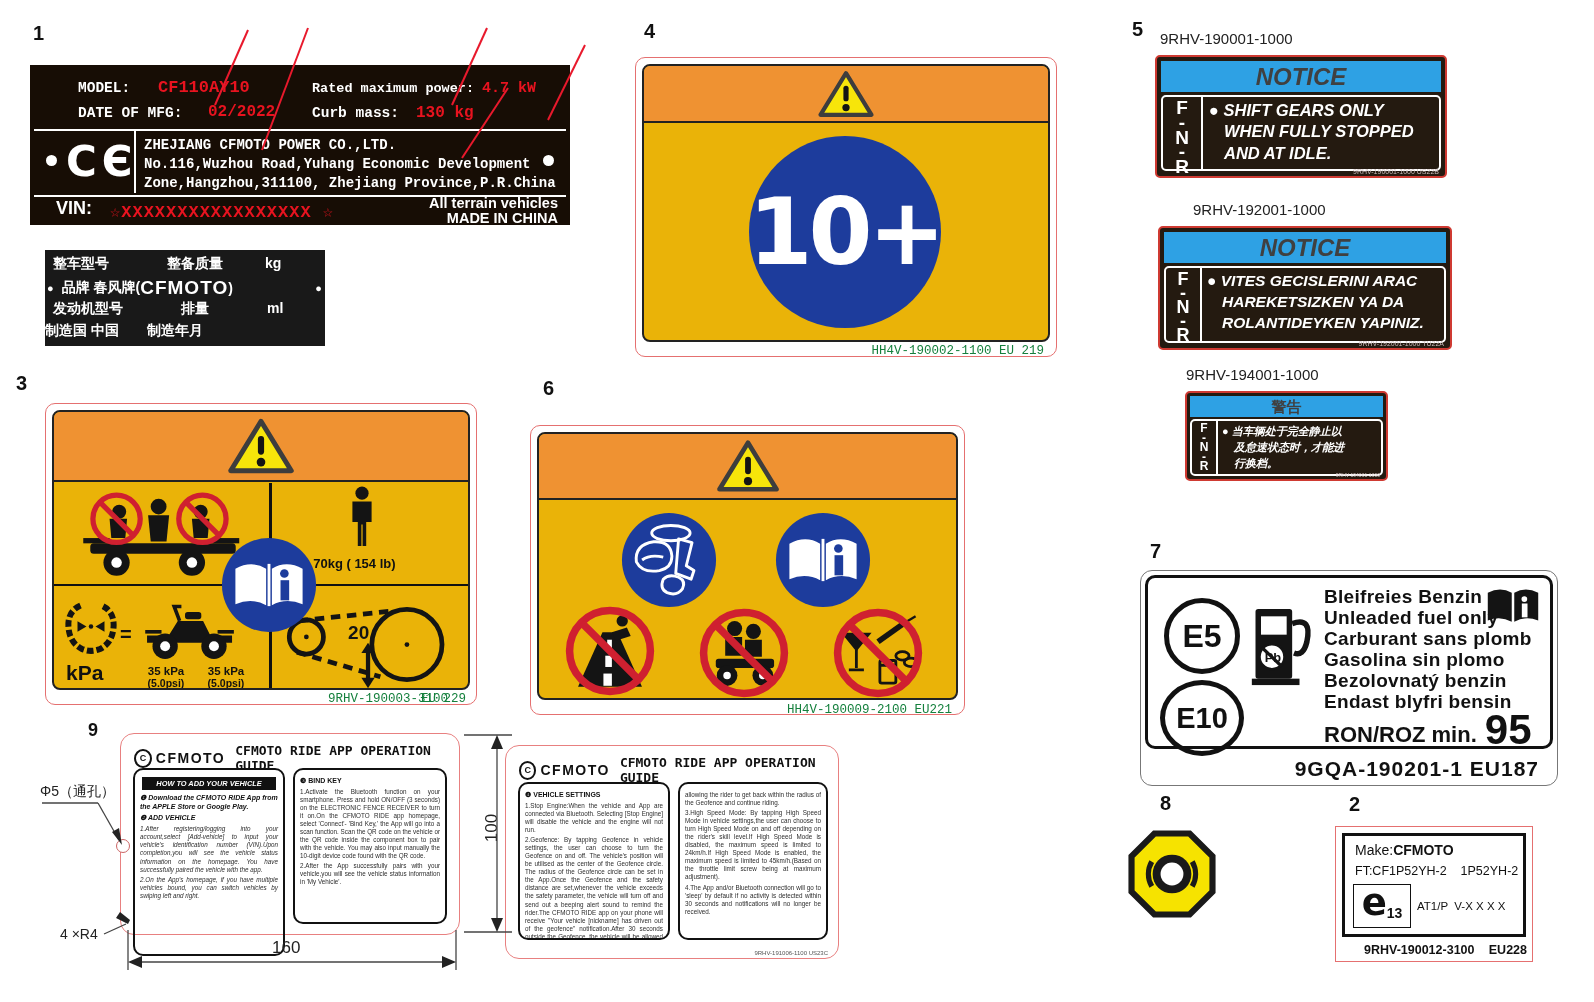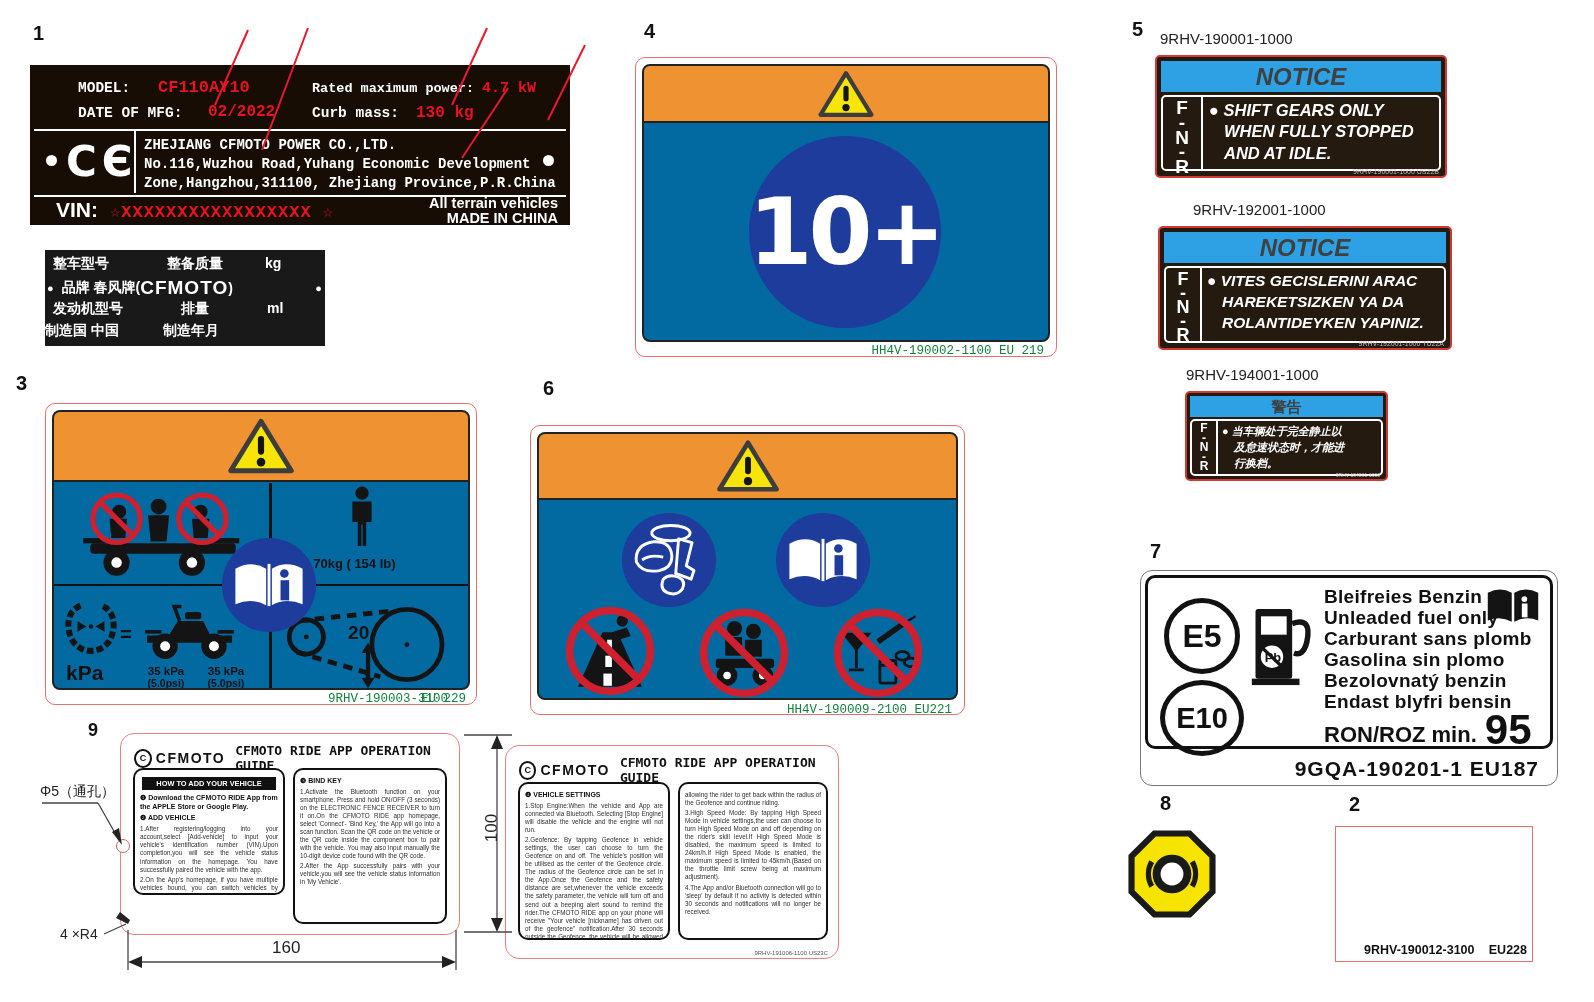--- a/index.html
+++ b/index.html
@@ -18,21 +18,21 @@
   .dot{width:11px;height:11px;border-radius:50%;background:#fff;}
   .ce{font-family:"DejaVu Sans",sans-serif;font-weight:bold;font-size:42px;letter-spacing:5px;line-height:1;}
 
   
   .cnplate{background:#191919;color:#fff;font-size:14px;font-weight:bold;}
   .cnplate .row{position:absolute;left:0;right:0;display:flex;}
 
   
   .wlab{border:1.6px solid #e57070;border-radius:10px;background:#fff;}
   .wlab-in{position:absolute;left:6px;top:6px;right:6px;bottom:14px;border:2.6px solid #222;
-           border-radius:8px;overflow:hidden;background:#0369a1;}
+           border-radius:8px;overflow:hidden;background:#eab308;}
   .ohead{position:absolute;left:0;top:0;right:0;background:#ef9232;border-bottom:2.6px solid #222;
          display:flex;align-items:center;justify-content:center;}
   .wcode{font-family:"Liberation Mono","DejaVu Sans Mono",monospace;font-size:12.5px;color:#15803d;}
   .bluec{border-radius:50%;overflow:hidden;}
 
   
   .notice{background:#241a10;border:2px solid #cf3a32;border-radius:5px;box-sizing:border-box;}
   .nblue{background:#2ea1e4;color:#404040;font-style:italic;font-weight:bold;text-align:center;
          font-family:"Liberation Sans",sans-serif;}
   .nbody{border:2px solid #fff;border-radius:5px;display:flex;color:#fff;}
@@ -97,21 +97,21 @@
     <div class="abs ce" style="left:36px;top:76px;">CЄ</div>
     <div class="wline" style="left:104px;top:66px;width:2px;height:62px;"></div>
     <div class="abs" style="left:114px;top:71px;font-size:14px;font-weight:bold;line-height:19px;">
       <div>ZHEJIANG CFMOTO POWER CO.,LTD.</div>
       <div>No.116,Wuzhou Road,Yuhang Economic Development</div>
       <div>Zone,Hangzhou,311100, Zhejiang Province,P.R.China</div>
     </div>
     <div class="abs dot" style="left:513px;top:90px;"></div>
     <div class="wline" style="left:4px;right:4px;top:130px;height:2px;"></div>
 
-    <span class="abs" style="left:26px;top:133px;font-size:21px;font-weight:bold;font-family:'Liberation Sans',sans-serif;text-align:center;">VIN:</span>
+    <span class="abs" style="left:26px;top:133px;font-size:18px;font-weight:bold;font-family:'Liberation Sans',sans-serif;text-align:center;">VIN:</span>
     <span class="abs pl-red" style="left:80px;top:136px;font-size:17px;letter-spacing:1px;">☆XXXXXXXXXXXXXXXXX ☆</span>
     <div class="abs" style="right:12px;top:131px;text-align:right;font-family:'Liberation Sans',sans-serif;font-weight:bold;font-size:14.5px;line-height:14.5px;">
       <div>All terrain vehicles</div>
       <div>MADE IN CHINA</div>
     </div>
   </div>
 
   <svg class="abs" style="left:180px;top:20px;" width="430" height="150">
     <g stroke="#e8192c" stroke-width="2" fill="none">
       <line x1="35" y1="85" x2="68" y2="10"></line>
@@ -135,21 +135,21 @@
         <span>)</span>
       <span style="margin-left:auto;margin-right:3px;font-size:11px;">●</span>
     </div>
     <div class="row" style="top:50px;">
       <span style="margin-left:8px;">发动机型号</span>
       <span style="margin-left:58px;">排量</span>
       <span style="margin-left:58px;">ml</span>
     </div>
     <div class="row" style="top:72px;">
       <span style="">制造国 中国</span>
-      <span style="margin-left:44px;font-family:Liberation Mono, monospace;">制造年月</span>
+      <span style="margin-left:28px;font-family:Liberation Mono, monospace;">制造年月</span>
     </div>
   </div>
 
   <div class="abs wlab" style="left:45px;top:403px;width:430px;height:300px;">
     <div class="wlab-in">
       <div class="ohead" style="height:68px;">
         <svg width="68" height="60" viewBox="0 0 110 96">
           <path d="M55 8 L104 88 L6 88 Z" fill="#f7e50a" stroke="#3d3d3d" stroke-width="8" stroke-linejoin="round"></path>
           <rect x="50" y="32" width="10" height="30" rx="5" fill="#141414"></rect>
             <circle cx="55" cy="74" r="7" fill="#141414"></circle>
@@ -433,31 +433,42 @@
 
   <svg class="abs" style="left:1128px;top:830px;" width="88" height="88" viewBox="0 0 100 100">
     <polygon points="30,4 70,4 96,30 96,70 70,96 30,96 4,70 4,30" fill="#f6e300" stroke="#1a1a1a" stroke-width="7"></polygon>
     <circle cx="50" cy="50" r="22" fill="#1a1a1a"></circle>
       <circle cx="50" cy="50" r="13" fill="#fff"></circle>
     <path d="M27 36 A28 28 0 0 0 27 64" stroke="#1a1a1a" stroke-width="6" fill="none"></path>
     <path d="M73 36 A28 28 0 0 1 73 64" stroke="#1a1a1a" stroke-width="6" fill="none"></path>
   </svg>
 
   <div class="abs reg" style="left:1335px;top:826px;width:196px;height:134px;">
+    <div class="reg-in">
+      <div class="abs" style="left:10px;top:6px;font-size:14px;">
+        <span>Make:</span><span style="font-weight:bold;">CFMOTO</span>
+      </div>
+      <div class="abs" style="left:10px;top:28px;font-size:12.5px;white-space:pre;">FT:CF1P52YH-2    1P52YH-2</div>
+      <div class="abs" style="left:8px;top:48px;width:56px;height:42px;border:1.8px solid #111;display:flex;align-items:flex-start;justify-content:center;">
+        <span style="font-size:37px;font-weight:bold;line-height:0.95;font-family:'DejaVu Sans',sans-serif;">e</span>
+        <span style="font-size:14px;font-weight:bold;margin-top:20px;">13</span>
+      </div>
+      <div class="abs" style="left:72px;top:64px;font-size:11.5px;white-space:pre;">AT1/P  V-X X X X</div>
+    </div>
     <span class="abs" style="left:28px;bottom:4px;font-size:12.5px;font-weight:bold;">9RHV-190012-3100</span>
     <span class="abs" style="right:5px;bottom:4px;font-size:12.5px;font-weight:bold;">EU228</span>
   </div>
 
   <div class="abs guide" style="left:120px;top:733px;width:338px;height:200px;">
     <div class="abs" style="left:13px;top:9px;display:flex;align-items:center;">
       <span class="logoc">C</span>
       <span class="brand" style="margin-left:4px;">CFMOTO</span>
       <span class="gtitle" style="margin-left:10px;">CFMOTO RIDE APP OPERATION GUIDE</span>
     </div>
-    <div class="gbox" style="left:12px;top:34px;width:152px;height:127px;">
+    <div class="gbox" style="left:12px;top:34px;width:152px;height:188px;font-style:italic;">
       <div class="ghead">HOW TO ADD YOUR VEHICLE</div>
       <p class="gsec">❶ Download the CFMOTO RIDE  App from the  APPLE  Store or Google Play.</p>
       <p class="gsec">❷ ADD VEHICLE</p>
       <p>1.After registering/logging into your account,select [Add-vehicle] to input your vehicle's identification number (VIN).Upon completion,you will see the vehicle status information on the homepage. You have successfully paired the vehicle with the app.</p>
       <p>2.On the App's homepage, if you have multiple vehicles bound, you can  switch vehicles by swiping left and right.</p>
     </div>
     <div class="gbox" style="left:172px;top:34px;width:154px;height:156px;">
       <p class="gsec">❸ BIND KEY</p>
       <p>1.Activate the Bluetooth function on your smartphone. Press and hold ON/OFF (3 seconds) on the ELECTRONIC FENCE RECEIVER to turn it on.On the CFMOTO RIDE app homepage, select 'Connect'- 'Bind Key,' the App will go into a scan function. Scan the QR code on the vehicle or the QR code inside the component box to  pair with the vehicle. You may also input manually the 10-digit device code found with the QR code.</p>
       <p>2.After the App successfully pairs with your vehicle,you will see the vehicle status information in 'My Vehicle'.</p>

